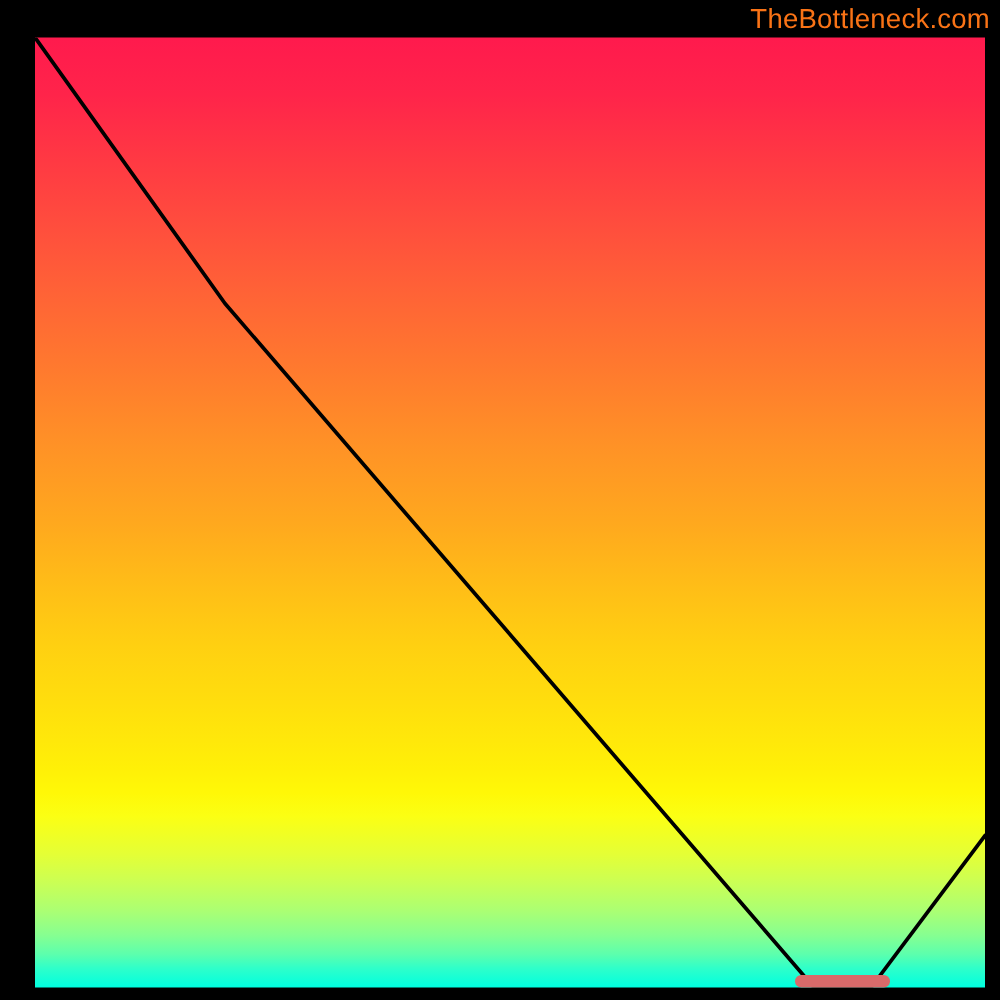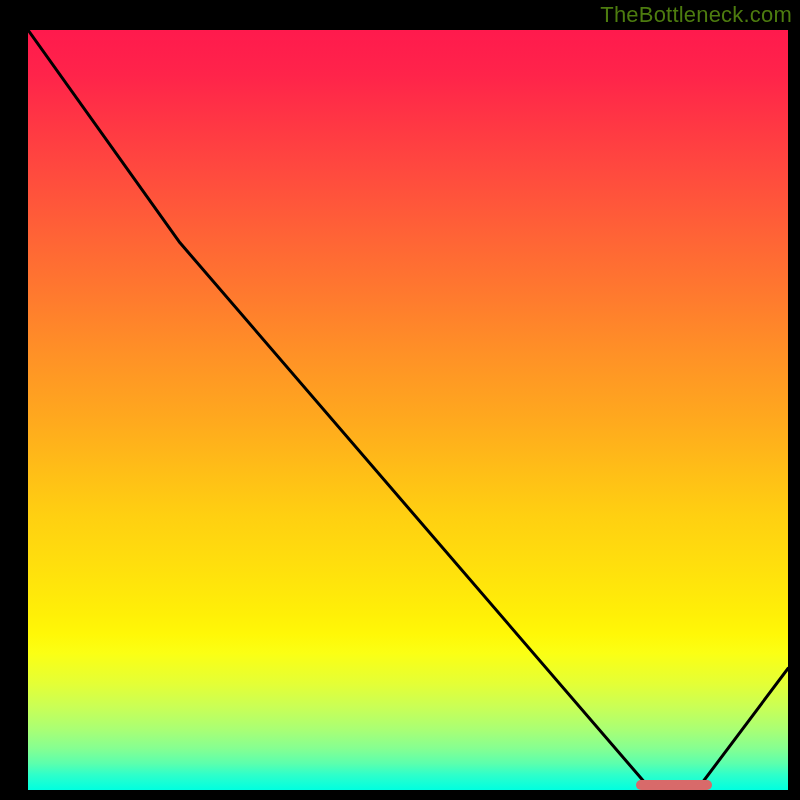--- a/index.html
+++ b/index.html
@@ -8,21 +8,21 @@
     height: 800px;
     background: #000;
     font-family: Arial, Helvetica, sans-serif;
     position: relative;
     overflow: hidden;
   }
   .attribution {
     position: absolute;
     top: 2px;
     right: 8px;
-    color: #4d7c0f;
+    color: #f97316;
     font-size: 22px;
     letter-spacing: 0.2px;
     z-index: 10;
   }
   .plot-area {
     position: absolute;
     left: 28px;
     top: 30px;
     width: 760px;
     height: 760px;

